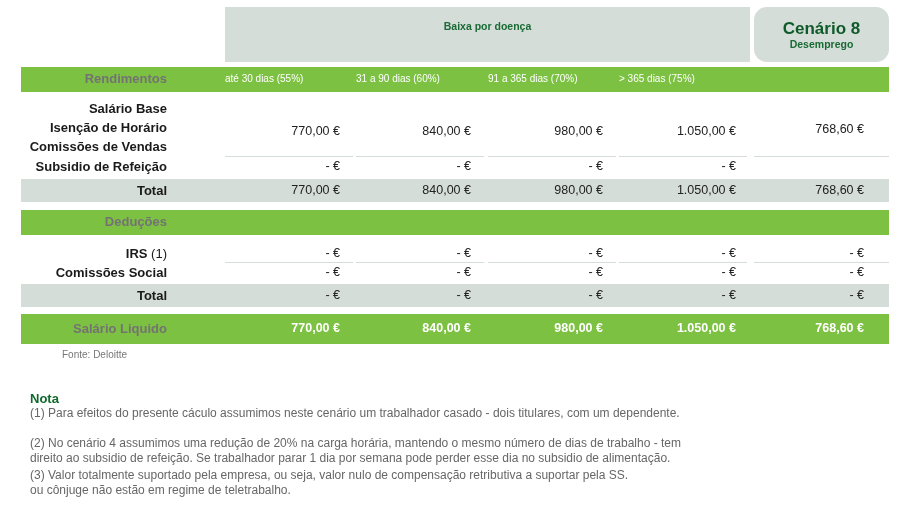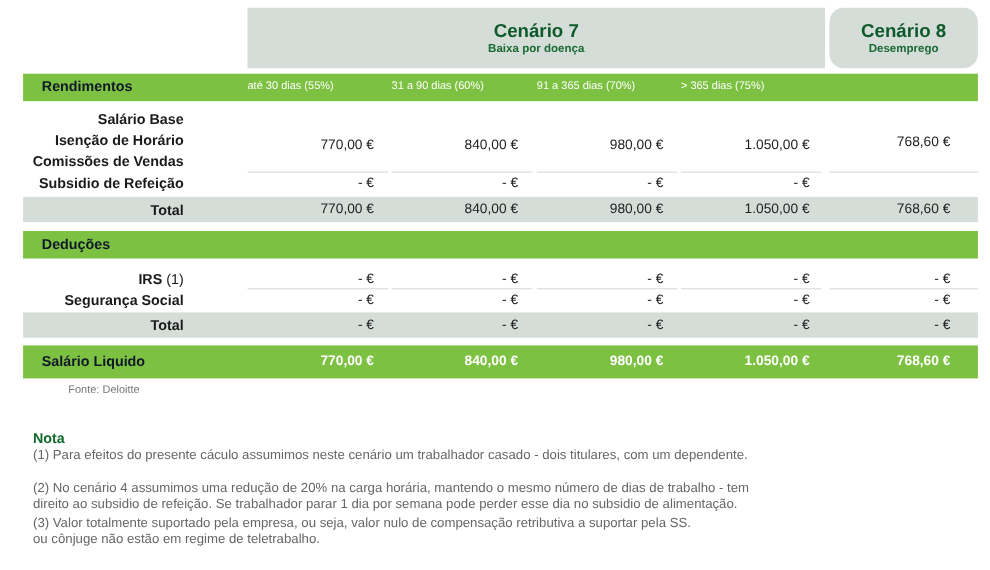--- a/index.html
+++ b/index.html
@@ -9,35 +9,34 @@
 
   .hdr-box { background: #d4ddd8; text-align: center; color: #0f5a2a; }
   .hdr-title { font-weight: bold; font-size: 17px; line-height: 18px; }
   .hdr-sub { font-weight: bold; font-size: 10.5px; line-height: 13px; color: #1a6a35; }
 
   .green-bar { background: #7dc142; }
   .grey-bar { background: #d4ddd8; }
 
   .lbl { text-align: right; font-weight: bold; font-size: 13px; color: #1a1a1a; line-height: 19px; }
   .lbl .norm { font-weight: normal; }
-  .bar-lbl { text-align: left; font-weight: bold; font-size: 13px; color: #0f172a; margin-left: 17px; }
+  .bar-lbl { text-align: right; font-weight: bold; font-size: 13px; color: #737373; }
   .colhdr { text-align: left; font-size: 10px; color: #ffffff; }
   .val { text-align: right; font-size: 12.5px; color: #222; }
   .val-w { text-align: right; font-size: 12.5px; color: #ffffff; font-weight: bold; }
   .sep { height: 1px; background: #d6dcd9; }
 
   .fonte { font-size: 10px; color: #777; margin-left: 32px; }
   .nota-title { font-weight: bold; font-size: 13px; color: #0f6a2c; }
   .nota-line { font-size: 12px; color: #666; line-height: 15px; }
 </style>
 </head>
 <body>
 
 <div class="abs hdr-box" style="left:225px;top:7px;width:525px;height:55px;padding-top:13px;">
-  <div class="hdr-title">Cenário 7</div>
   <div class="hdr-sub">Baixa por doença</div>
 </div>
 <div class="abs hdr-box" style="left:754px;top:7px;width:135px;height:55px;padding-top:13px;border-radius:13px;">
   <div class="hdr-title">Cenário 8</div>
   <div class="hdr-sub">Desemprego</div>
 </div>
 
 <div class="abs green-bar" style="left:21px;top:67px;width:868px;height:25px;"></div>
 <div class="abs bar-lbl" style="left:21px;top:71px;width:146px;">Rendimentos</div>
 <div class="abs colhdr" style="left:225px;top:73px;width:128px;">até 30 dias (55%)</div>
@@ -88,21 +87,21 @@
 <div class="abs val" style="left:488px;top:246px;width:115px;">- €</div>
 <div class="abs val" style="left:619px;top:246px;width:117px;">- €</div>
 <div class="abs val" style="left:754px;top:246px;width:110px;">- €</div>
 
 <div class="abs sep" style="left:225px;top:262px;width:128px;"></div>
 <div class="abs sep" style="left:356px;top:262px;width:128px;"></div>
 <div class="abs sep" style="left:488px;top:262px;width:128px;"></div>
 <div class="abs sep" style="left:619px;top:262px;width:128px;"></div>
 <div class="abs sep" style="left:754px;top:262px;width:135px;"></div>
 
-<div class="abs lbl" style="left:21px;top:263px;width:146px;">Segurança Social</div>
+<div class="abs lbl" style="left:21px;top:263px;width:146px;">Comissões Social</div>
 <div class="abs val" style="left:225px;top:265px;width:115px;">- €</div>
 <div class="abs val" style="left:356px;top:265px;width:115px;">- €</div>
 <div class="abs val" style="left:488px;top:265px;width:115px;">- €</div>
 <div class="abs val" style="left:619px;top:265px;width:117px;">- €</div>
 <div class="abs val" style="left:754px;top:265px;width:110px;">- €</div>
 
 <div class="abs grey-bar" style="left:21px;top:284px;width:868px;height:23px;"></div>
 <div class="abs lbl" style="left:21px;top:286px;width:146px;">Total</div>
 <div class="abs val" style="left:225px;top:288px;width:115px;">- €</div>
 <div class="abs val" style="left:356px;top:288px;width:115px;">- €</div>

